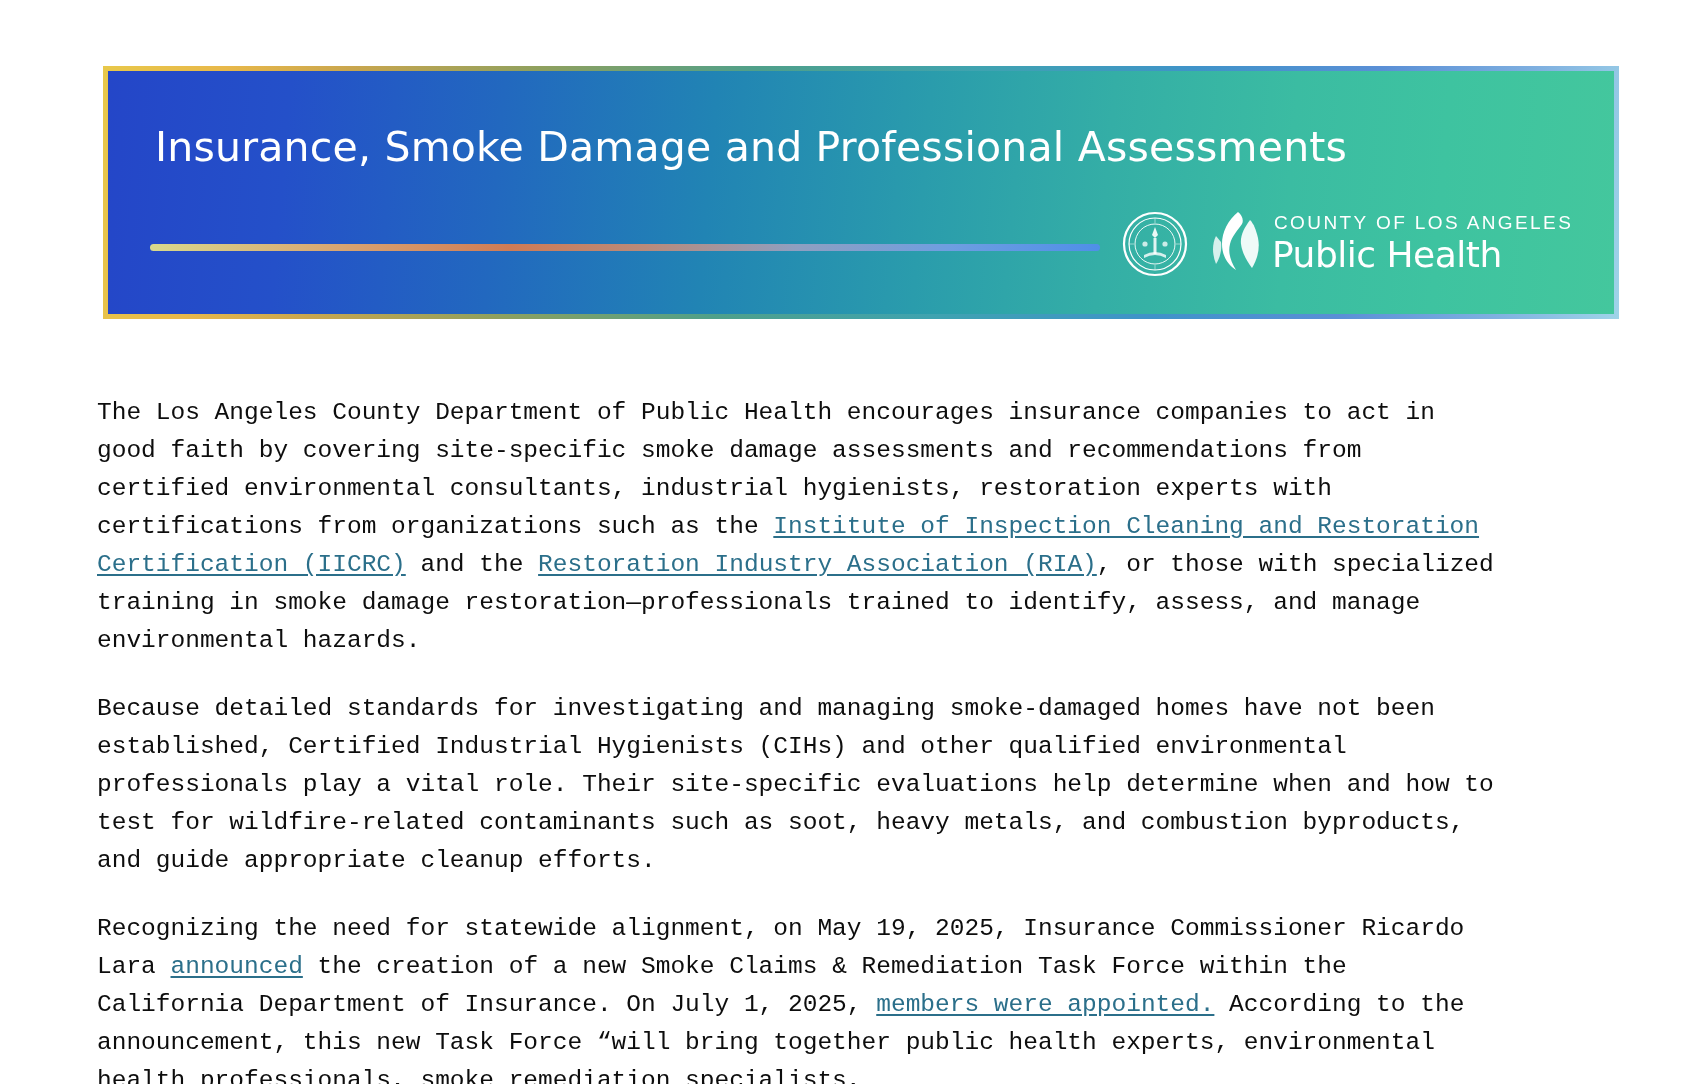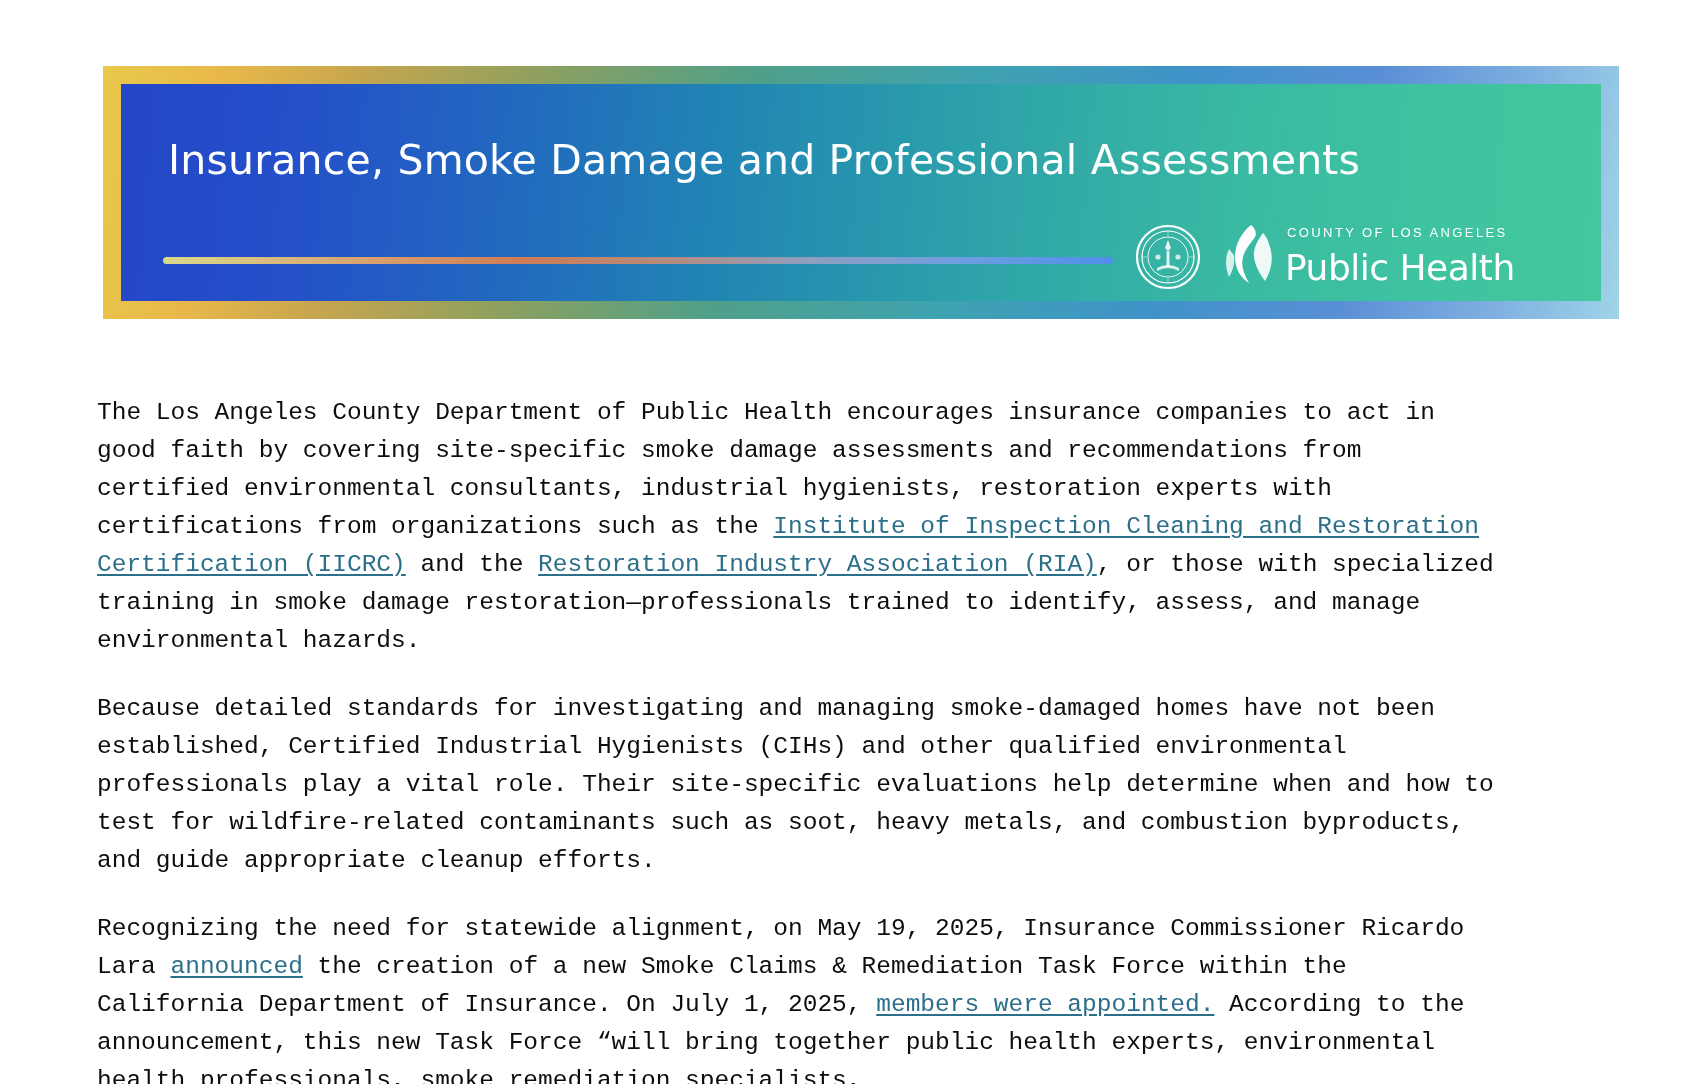--- a/index.html
+++ b/index.html
@@ -22,21 +22,21 @@
     background: #ffffff;
   }
 
   
   .banner-wrap {
     position: absolute;
     left: 103px;
     top: 66px;
     width: 1516px;
     height: 253px;
-    padding: 18px;
+    padding: 5px;
     box-sizing: border-box;
     background: linear-gradient(100deg,
         #e8c84a 0%,
         #e8b84a 8%,
         #c9a64e 16%,
         #8fa05e 28%,
         #4fa08a 42%,
         #3fa3b0 56%,
         #3f93c9 70%,
         #5a8fd6 82%,
@@ -109,21 +109,21 @@
     position: absolute;
     left: 0;
     top: 4px;
     width: 56px;
     height: 62px;
   }
   .ph-mark .ph-county {
     position: absolute;
     left: 66px;
     top: 6px;
-    font-size: 13px;
+    font-size: 19px;
     letter-spacing: 2.4px;
     color: #ffffff;
     font-family: "Liberation Sans", sans-serif;
     white-space: nowrap;
   }
   .ph-mark .ph-name {
     position: absolute;
     left: 64px;
     top: 28px;
     font-size: 36px;

